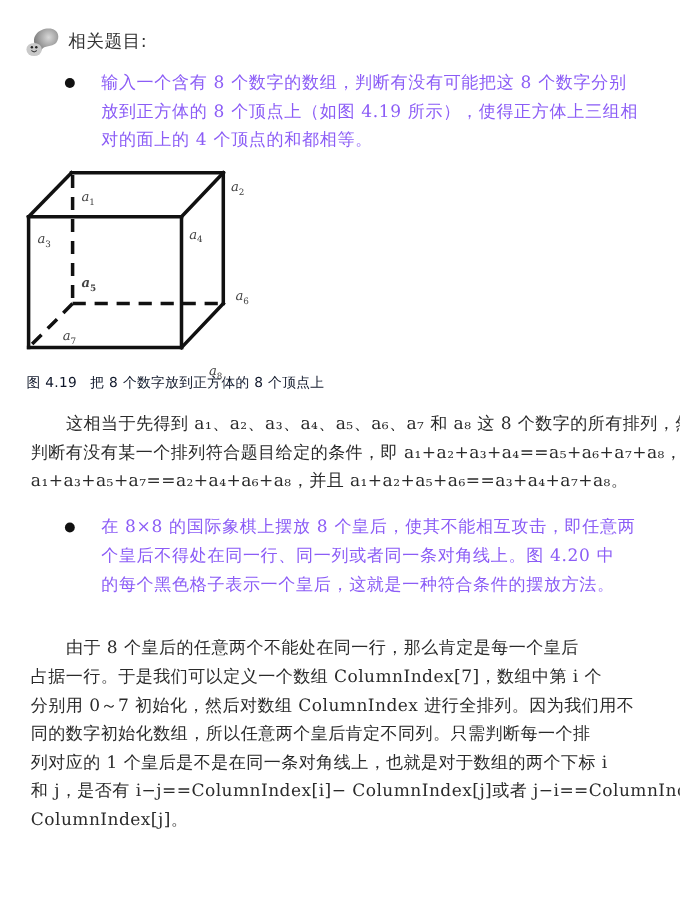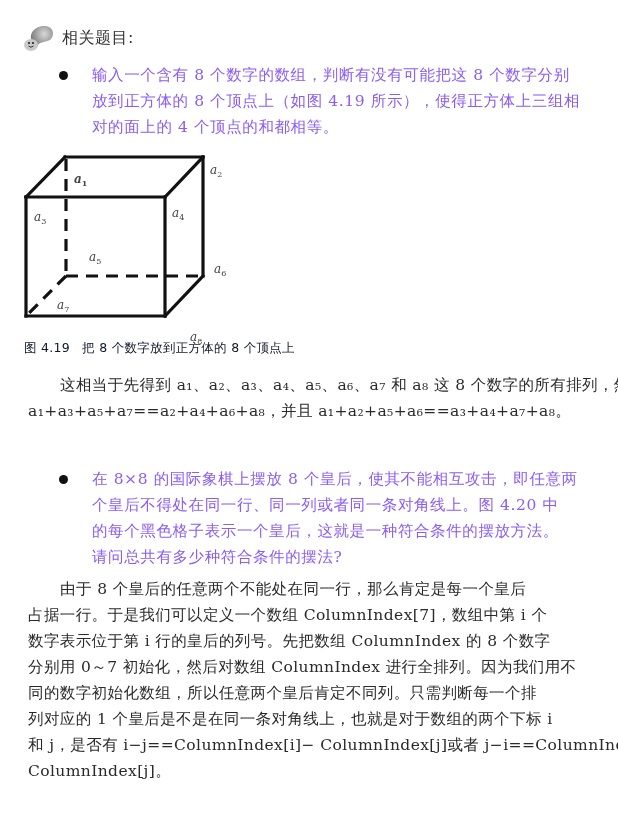--- a/index.html
+++ b/index.html
@@ -92,53 +92,52 @@
         <line x1="165" y1="47" x2="203" y2="7"></line>
         <line x1="203" y1="7" x2="203" y2="126"></line>
         <line x1="165" y1="166" x2="203" y2="126"></line>
       </g>
       <g stroke="#111" stroke-width="3.2" fill="none" stroke-dasharray="12 8">
         <line x1="66" y1="9" x2="66" y2="126"></line>
         <line x1="66" y1="126" x2="203" y2="126"></line>
         <line x1="66" y1="126" x2="28" y2="164"></line>
       </g>
     </svg>
-    <span class="vlabel" style="left:74px; top:22px;font-weight:bold;">a<sub>1</sub></span>
+    <span class="vlabel" style="left:74px; top:22px;">a<sub>1</sub></span>
     <span class="vlabel" style="left:210px; top:13px;">a<sub>2</sub></span>
     <span class="vlabel" style="left:34px; top:60px;">a<sub>3</sub></span>
     <span class="vlabel" style="left:172px; top:56px;">a<sub>4</sub></span>
-    <span class="vlabel" style="left:89px; top:100px;">a<sub>5</sub></span>
+    <span class="vlabel" style="left:74px; top:100px;font-weight:bold;">a<sub>5</sub></span>
     <span class="vlabel" style="left:214px; top:112px;">a<sub>6</sub></span>
     <span class="vlabel" style="left:57px; top:148px;">a<sub>7</sub></span>
     <span class="vlabel" style="left:190px; top:152px;margin-top:28px;">a<sub>8</sub></span>
   </div>
 
   <div class="caption">
     <span class="num">图 4.19</span><span>把 8 个数字放到正方体的 8 个顶点上</span>
   </div>
 
   <div class="para" style="top:372px;">
     <span class="line indent">这相当于先得到 a₁、a₂、a₃、a₄、a₅、a₆、a₇ 和 a₈ 这 8 个数字的所有排列，然后</span>
+    <span class="line">判断有没有某一个排列符合题目给定的条件，即 a₁+a₂+a₃+a₄==a₅+a₆+a₇+a₈，</span>
     <span class="line">a₁+a₃+a₅+a₇==a₂+a₄+a₆+a₈，并且 a₁+a₂+a₅+a₆==a₃+a₄+a₇+a₈。</span>
   </div>
 
   <div class="bullet-item" style="top:466px;">
     <span class="bullet-dot" style="top:9px;"></span>
     <div class="bullet-text">
       <span class="line">在 8×8 的国际象棋上摆放 8 个皇后，使其不能相互攻击，即任意两</span>
       <span class="line">个皇后不得处在同一行、同一列或者同一条对角线上。图 4.20 中</span>
       <span class="line">的每个黑色格子表示一个皇后，这就是一种符合条件的摆放方法。</span>
-      <span class="line">请问总共有多少种符合条件的摆法?</span>
     </div>
   </div>
 
   <div class="para" style="top:576px;">
     <span class="line indent">由于 8 个皇后的任意两个不能处在同一行，那么肯定是每一个皇后</span>
     <span class="line">占据一行。于是我们可以定义一个数组 ColumnIndex[7]，数组中第 i 个</span>
-    <span class="line">数字表示位于第 i 行的皇后的列号。先把数组 ColumnIndex 的 8 个数字</span>
     <span class="line">分别用 0～7 初始化，然后对数组 ColumnIndex 进行全排列。因为我们用不</span>
     <span class="line">同的数字初始化数组，所以任意两个皇后肯定不同列。只需判断每一个排</span>
     <span class="line">列对应的 1 个皇后是不是在同一条对角线上，也就是对于数组的两个下标 i</span>
     <span class="line">和 j，是否有 i−j==ColumnIndex[i]− ColumnIndex[j]或者 j−i==ColumnIndex[i]−</span>
     <span class="line">ColumnIndex[j]。</span>
   </div>
 
 </div>
 
 </body></html>

